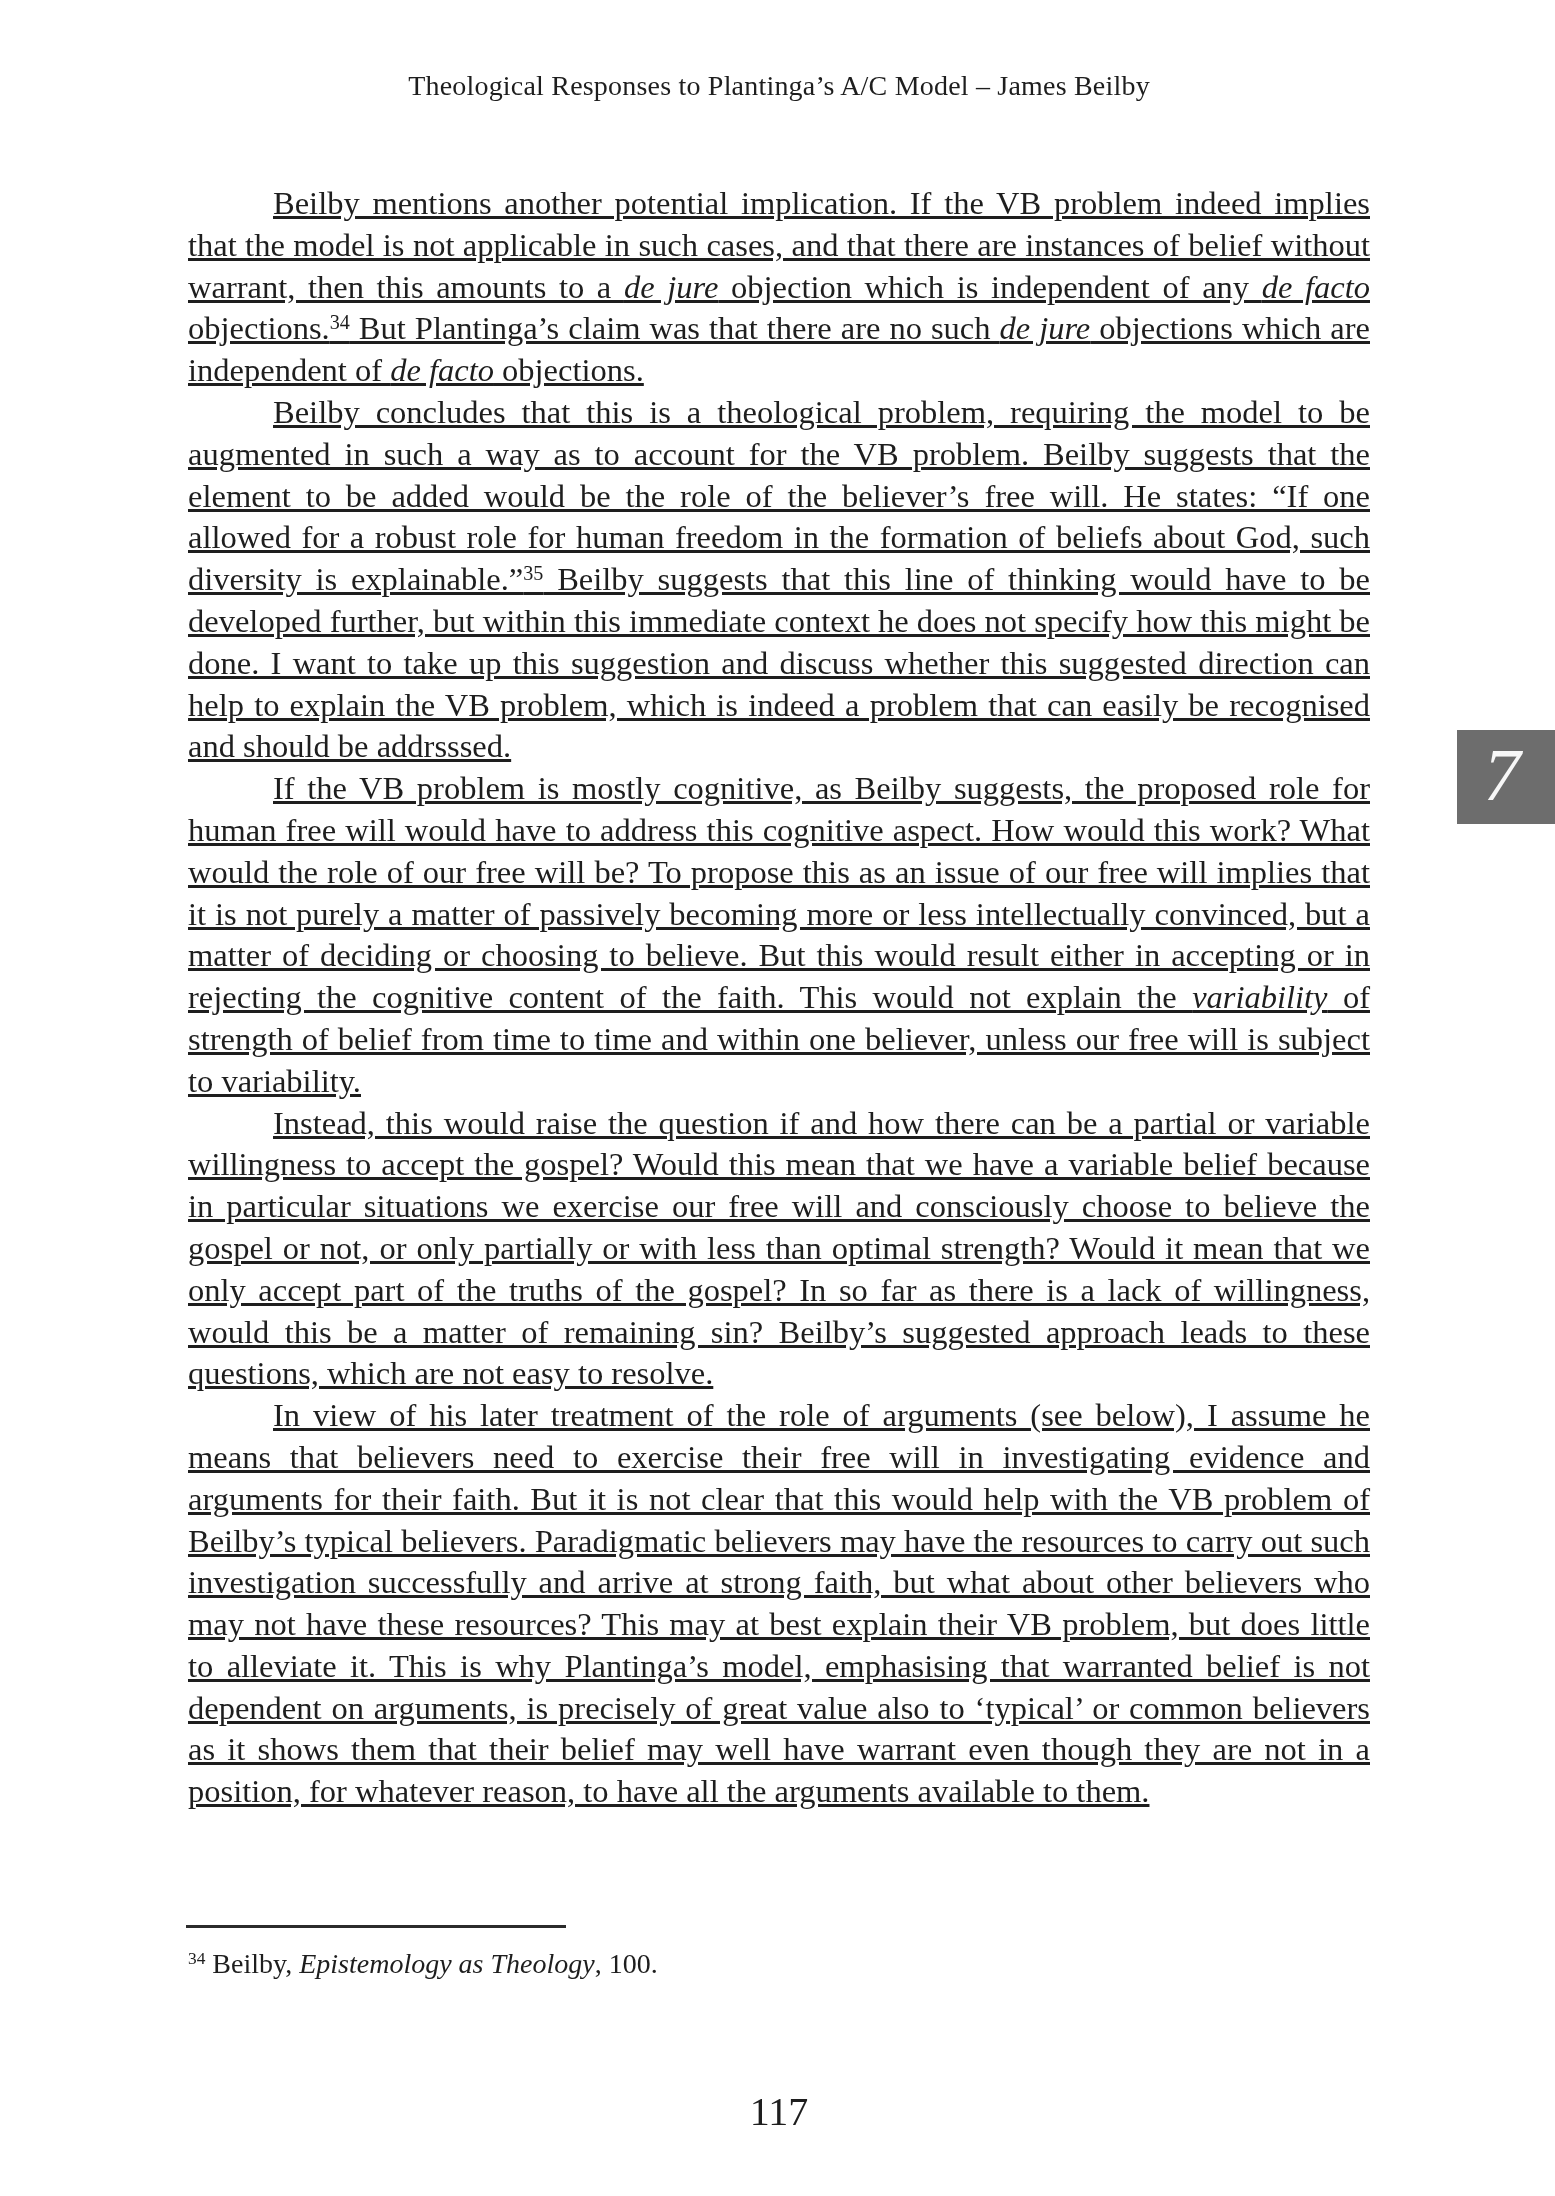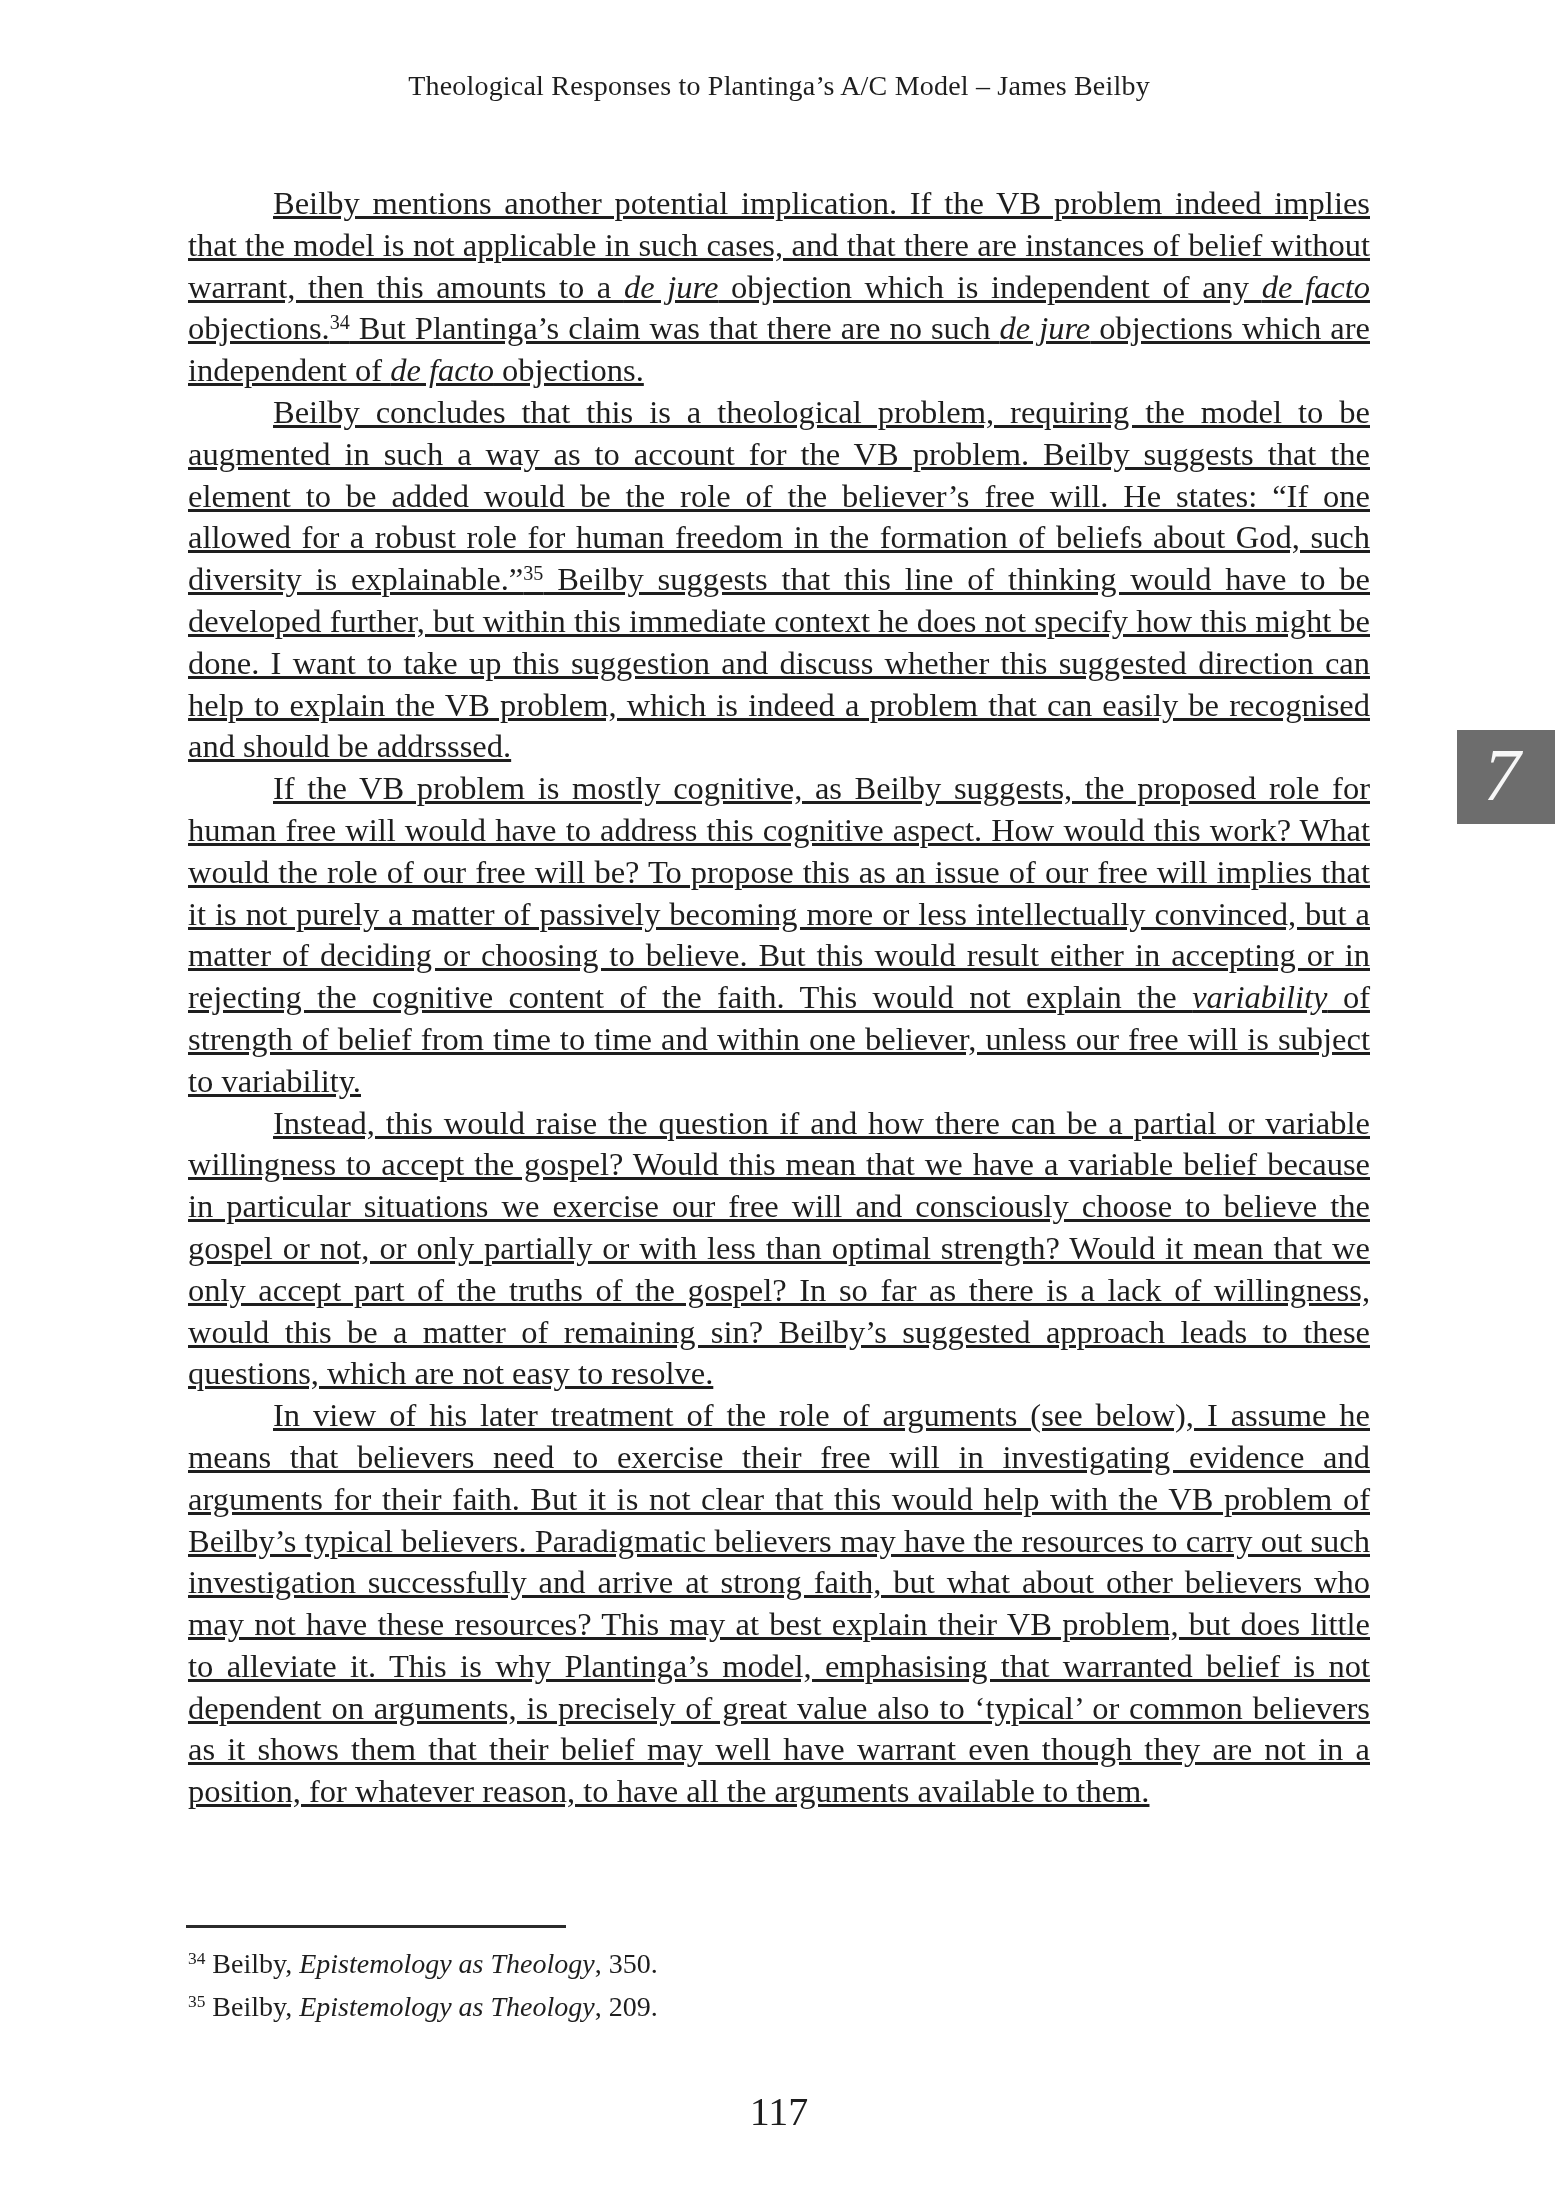--- a/index.html
+++ b/index.html
@@ -108,17 +108,16 @@
   <p class="para"><span>Beilby mentions another potential implication. If the VB problem indeed implies that the model is not applicable in such cases, and that there are instances of belief without warrant, then this amounts to a </span><i>de jure</i><span> objection which is independent of any </span><i>de facto</i><span> objections.</span><sup>34</sup><span> But Plantinga’s claim was that there are no such </span><i>de jure</i><span> objections which are independent of </span><i>de facto</i><span> objections.</span></p>
   <p class="para"><span>Beilby concludes that this is a theological problem, requiring the model to be augmented in such a way as to account for the VB problem. Beilby suggests that the element to be added would be the role of the believer’s free will. He states: “If one allowed for a robust role for human freedom in the formation of beliefs about God, such diversity is explainable.”</span><sup>35</sup><span> Beilby suggests that this line of thinking would have to be developed further, but within this immediate context he does not specify how this might be done. I want to take up this suggestion and discuss whether this suggested direction can help to explain the VB problem, which is indeed a problem that can easily be recognised and should be addrsssed.</span></p>
   <p class="para"><span>If the VB problem is mostly cognitive, as Beilby suggests, the proposed role for human free will would have to address this cognitive aspect. How would this work? What would the role of our free will be? To propose this as an issue of our free will implies that it is not purely a matter of passively becoming more or less intellectually convinced, but a matter of deciding or choosing to believe. But this would result either in accepting or in rejecting the cognitive content of the faith. This would not explain the </span><i>variability</i><span> of strength of belief from time to time and within one believer, unless our free will is subject to variability.</span></p>
   <p class="para"><span>Instead, this would raise the question if and how there can be a partial or variable willingness to accept the gospel? Would this mean that we have a variable belief because in particular situations we exercise our free will and consciously choose to believe the gospel or not, or only partially or with less than optimal strength? Would it mean that we only accept part of the truths of the gospel? In so far as there is a lack of willingness, would this be a matter of remaining sin? Beilby’s suggested approach leads to these questions, which are not easy to resolve.</span></p>
   <p class="para"><span>In view of his later treatment of the role of arguments (see below), I assume he means that believers need to exercise their free will in investigating evidence and arguments for their faith. But it is not clear that this would help with the VB problem of Beilby’s typical believers. Paradigmatic believers may have the resources to carry out such investigation successfully and arrive at strong faith, but what about other believers who may not have these resources? This may at best explain their VB problem, but does little to alleviate it. This is why Plantinga’s model, emphasising that warranted belief is not dependent on arguments, is precisely of great value also to ‘typical’ or common believers as it shows them that their belief may well have warrant even though they are not in a position, for whatever reason, to have all the arguments available to them.</span></p>
 </div>
 
 <div class="footnote-sep"></div>
 
 <div class="footnotes">
-  <p class="footnote"><sup>34</sup><span> Beilby, </span><i>Epistemology as Theology</i><span>, 350.</span></p>
-  <p class="footnote"><sup>35</sup><span> Beilby, </span><i>Epistemology as Theology</i><span>, 209.</span></p>
+  <p class="footnote"><sup>34</sup><span> Beilby, </span><i>Epistemology as Theology</i><span>, 100.</span></p>
 </div>
 
 <div class="page-number">117</div>
 
 </body></html>

